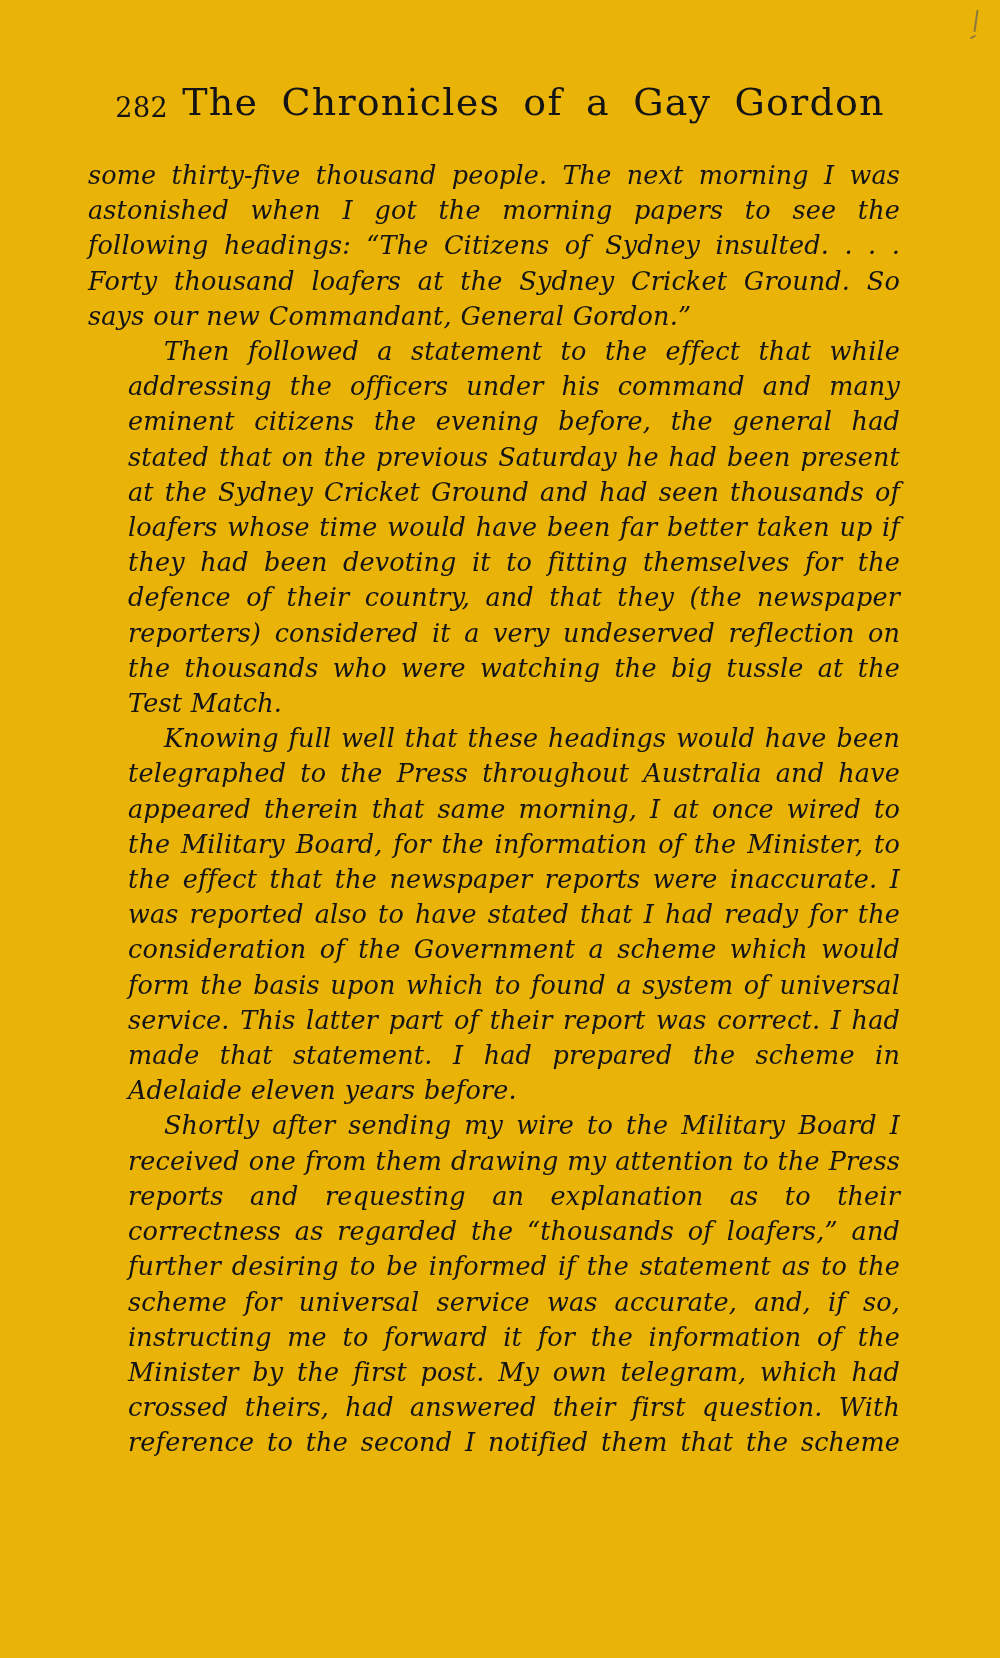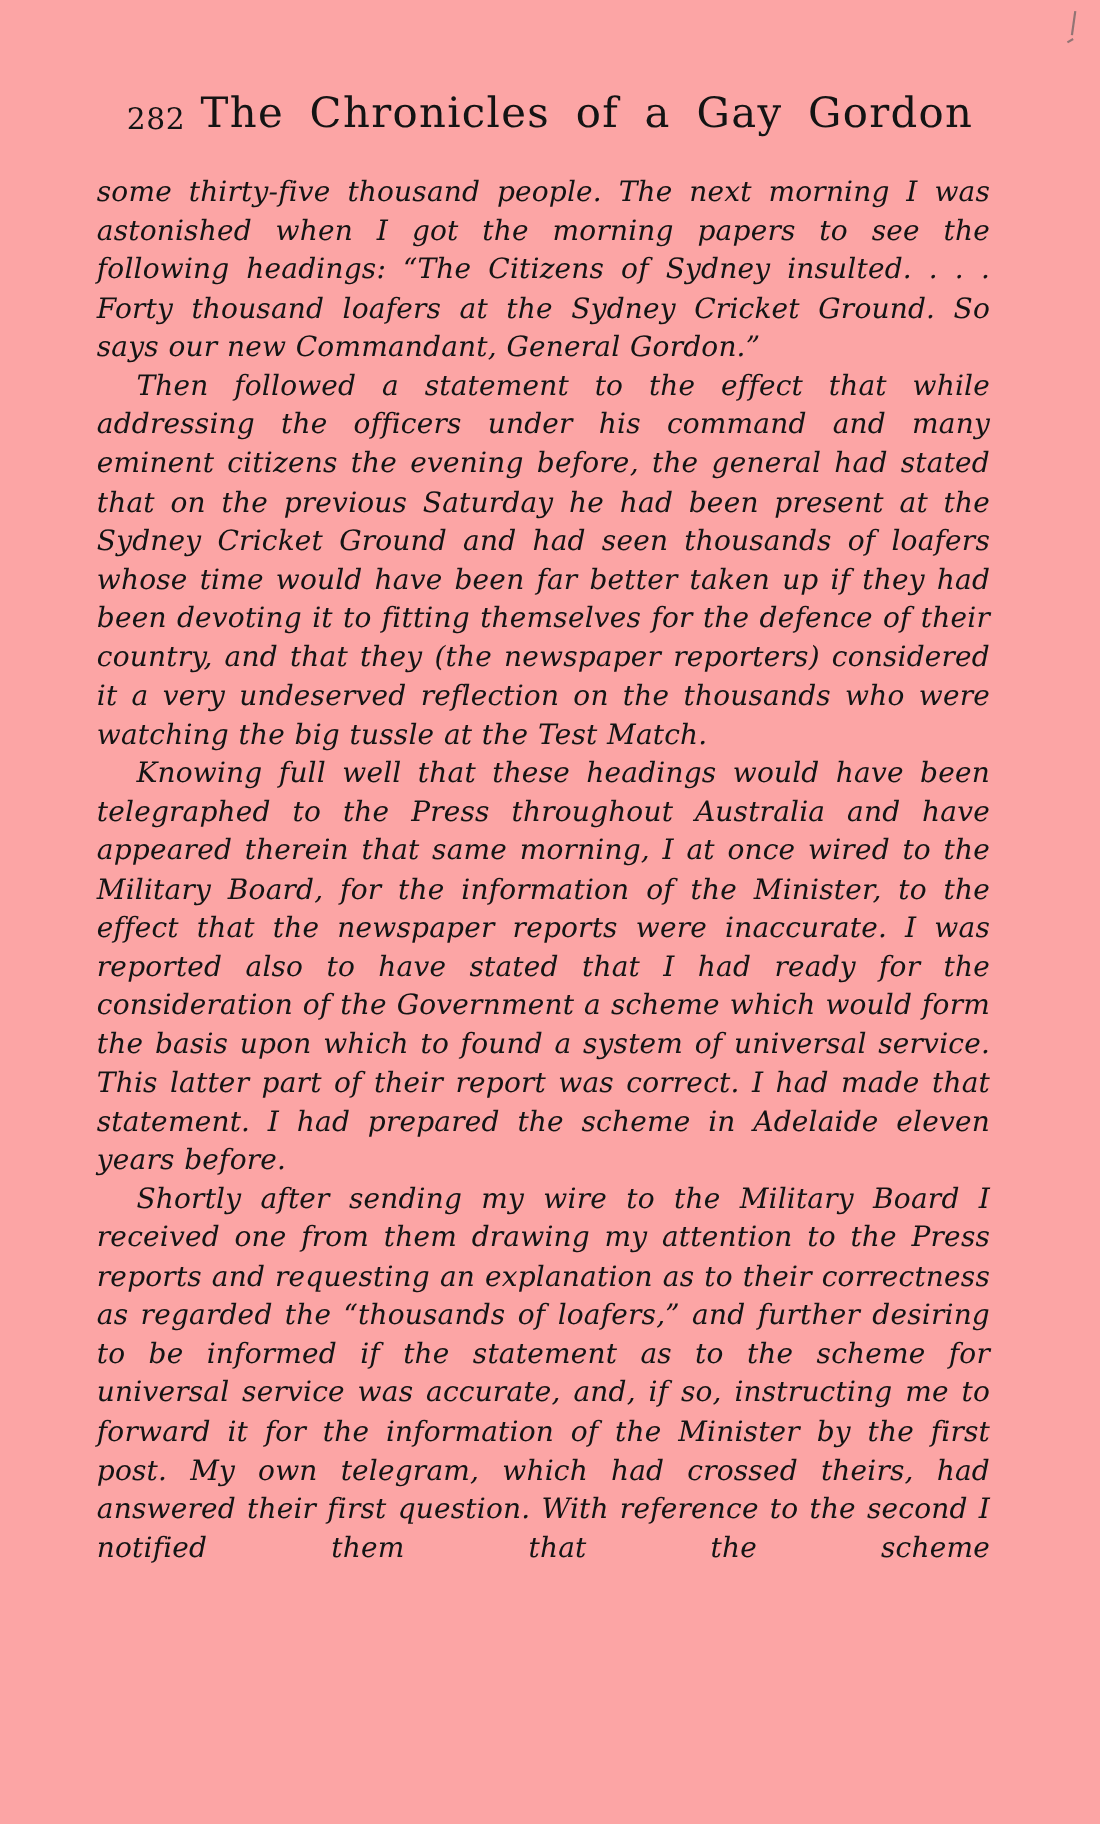--- a/index.html
+++ b/index.html
@@ -13,21 +13,21 @@
     position: relative;
     font-family: "DejaVu Serif", "Liberation Serif", serif;
     color: #141414;
     overflow: hidden;
   }
   .page {
     position: absolute;
     left: 0; top: 0;
     width: 1000px;
     height: 1658px;
-    background: #fca5a5;
+    background: #eab308;
   }
   
   .scan-mark {
     position: absolute;
     right: 18px;
     top: 10px;
     width: 14px;
     height: 36px;
     opacity: 0.65;
   }
@@ -77,20 +77,21 @@
     margin: 0;
     text-align: justify;
     text-justify: inter-word;
     font-size: 25.5px;
     line-height: 35.2px;
     letter-spacing: 0.15px;
     word-spacing: 0.5px;
   }
   .para + .para {
     text-indent: 36px;
+    margin-left: 40px;
   }
   .para.last {
     text-align: justify;
   }
   
   .para.last::after {
     content: "";
     display: inline-block;
     width: 100%;
   }

